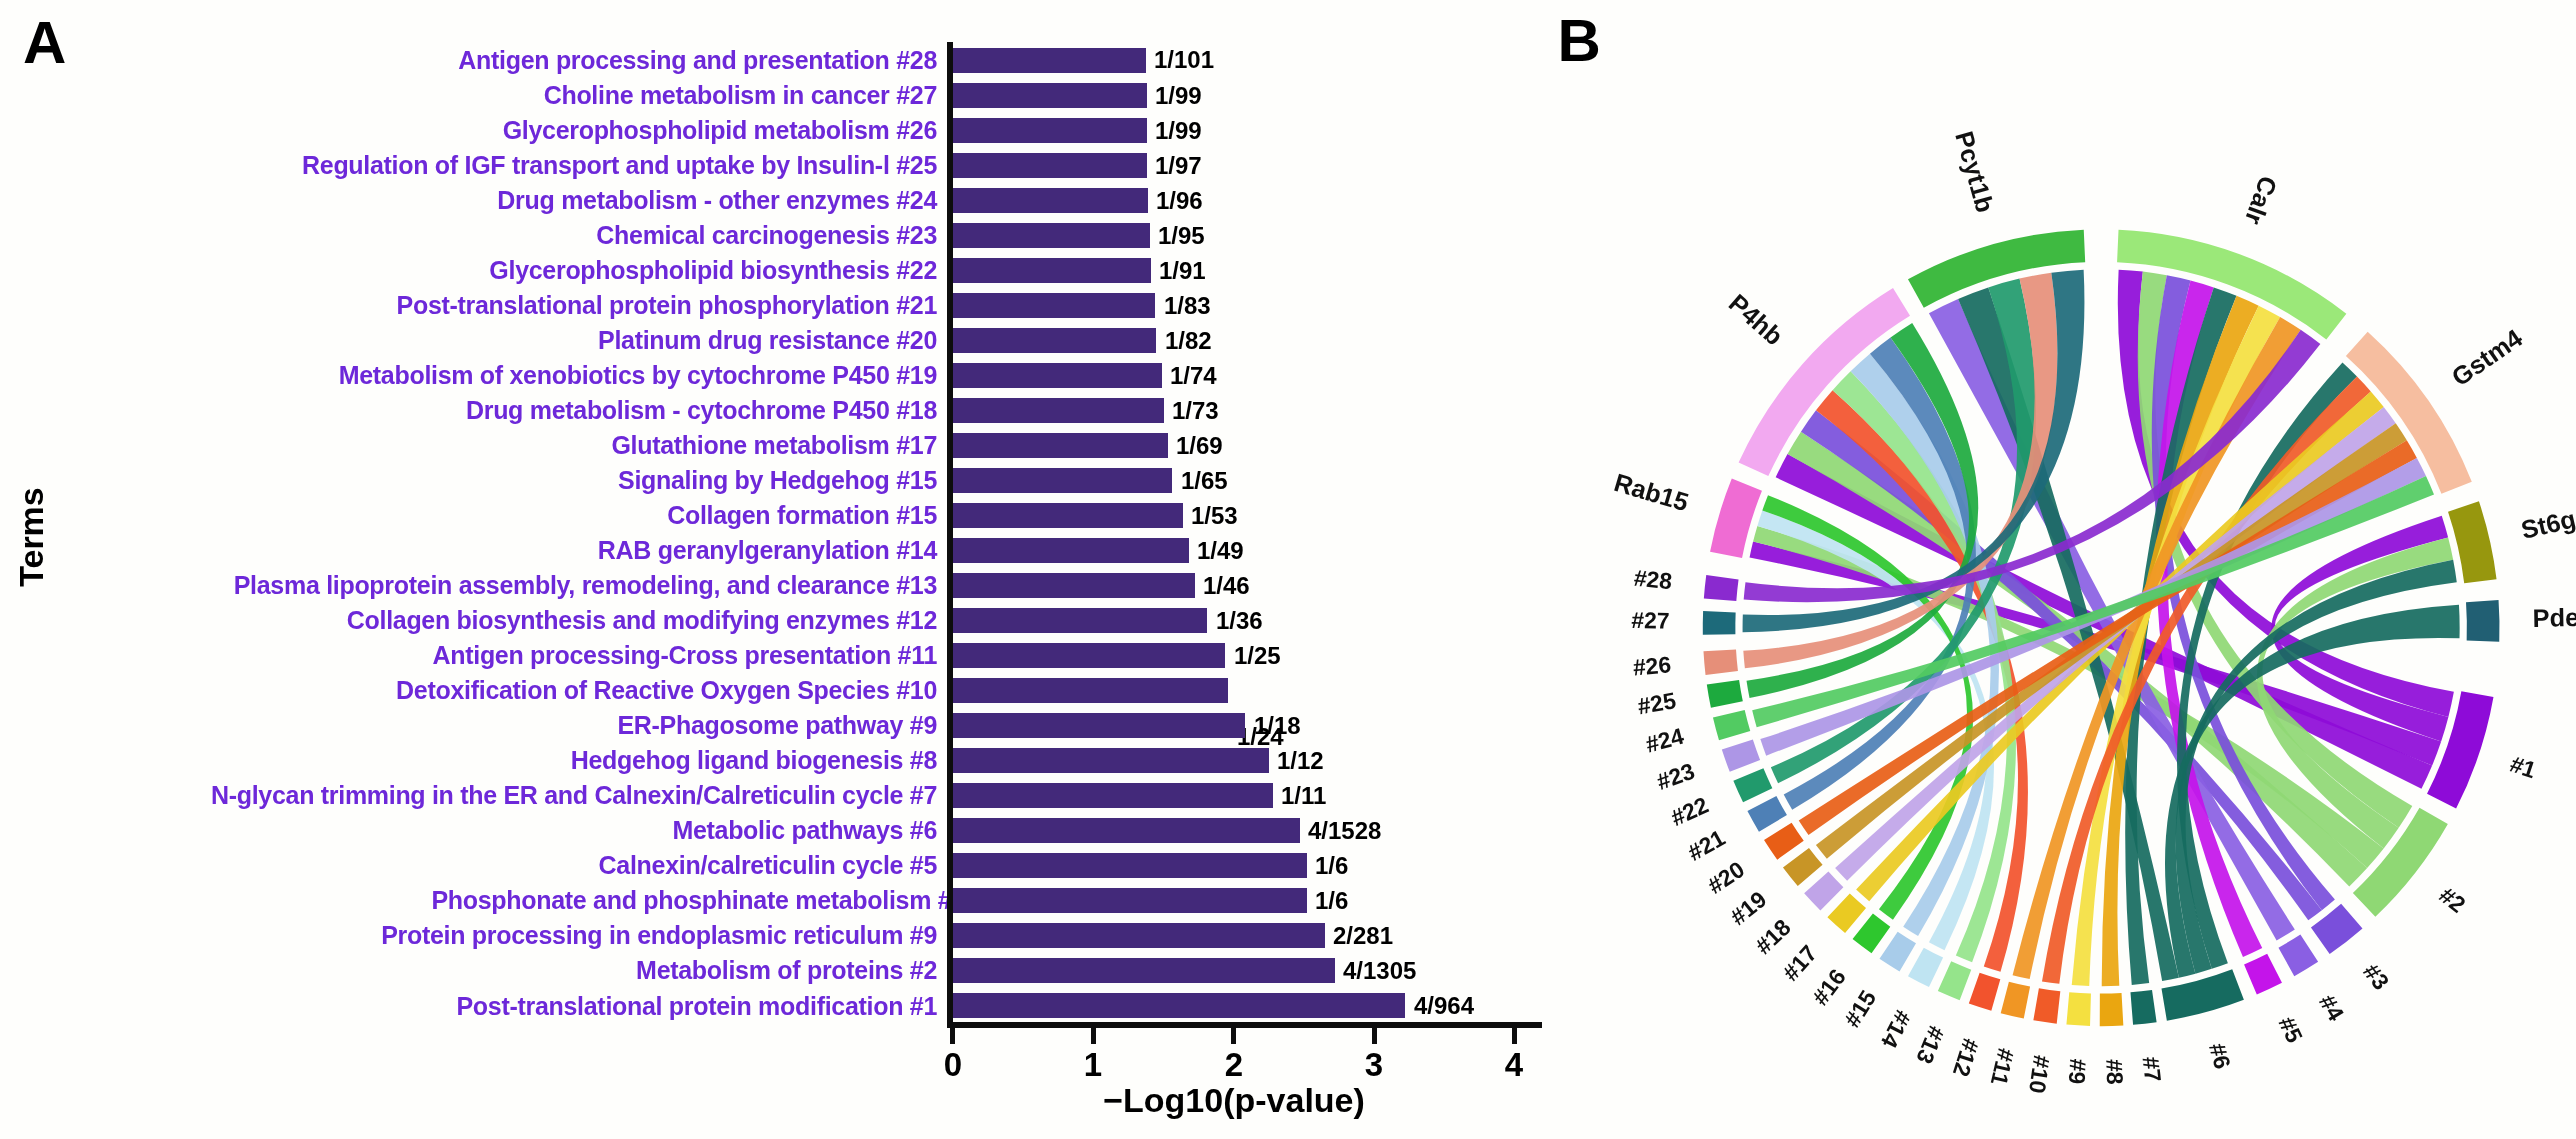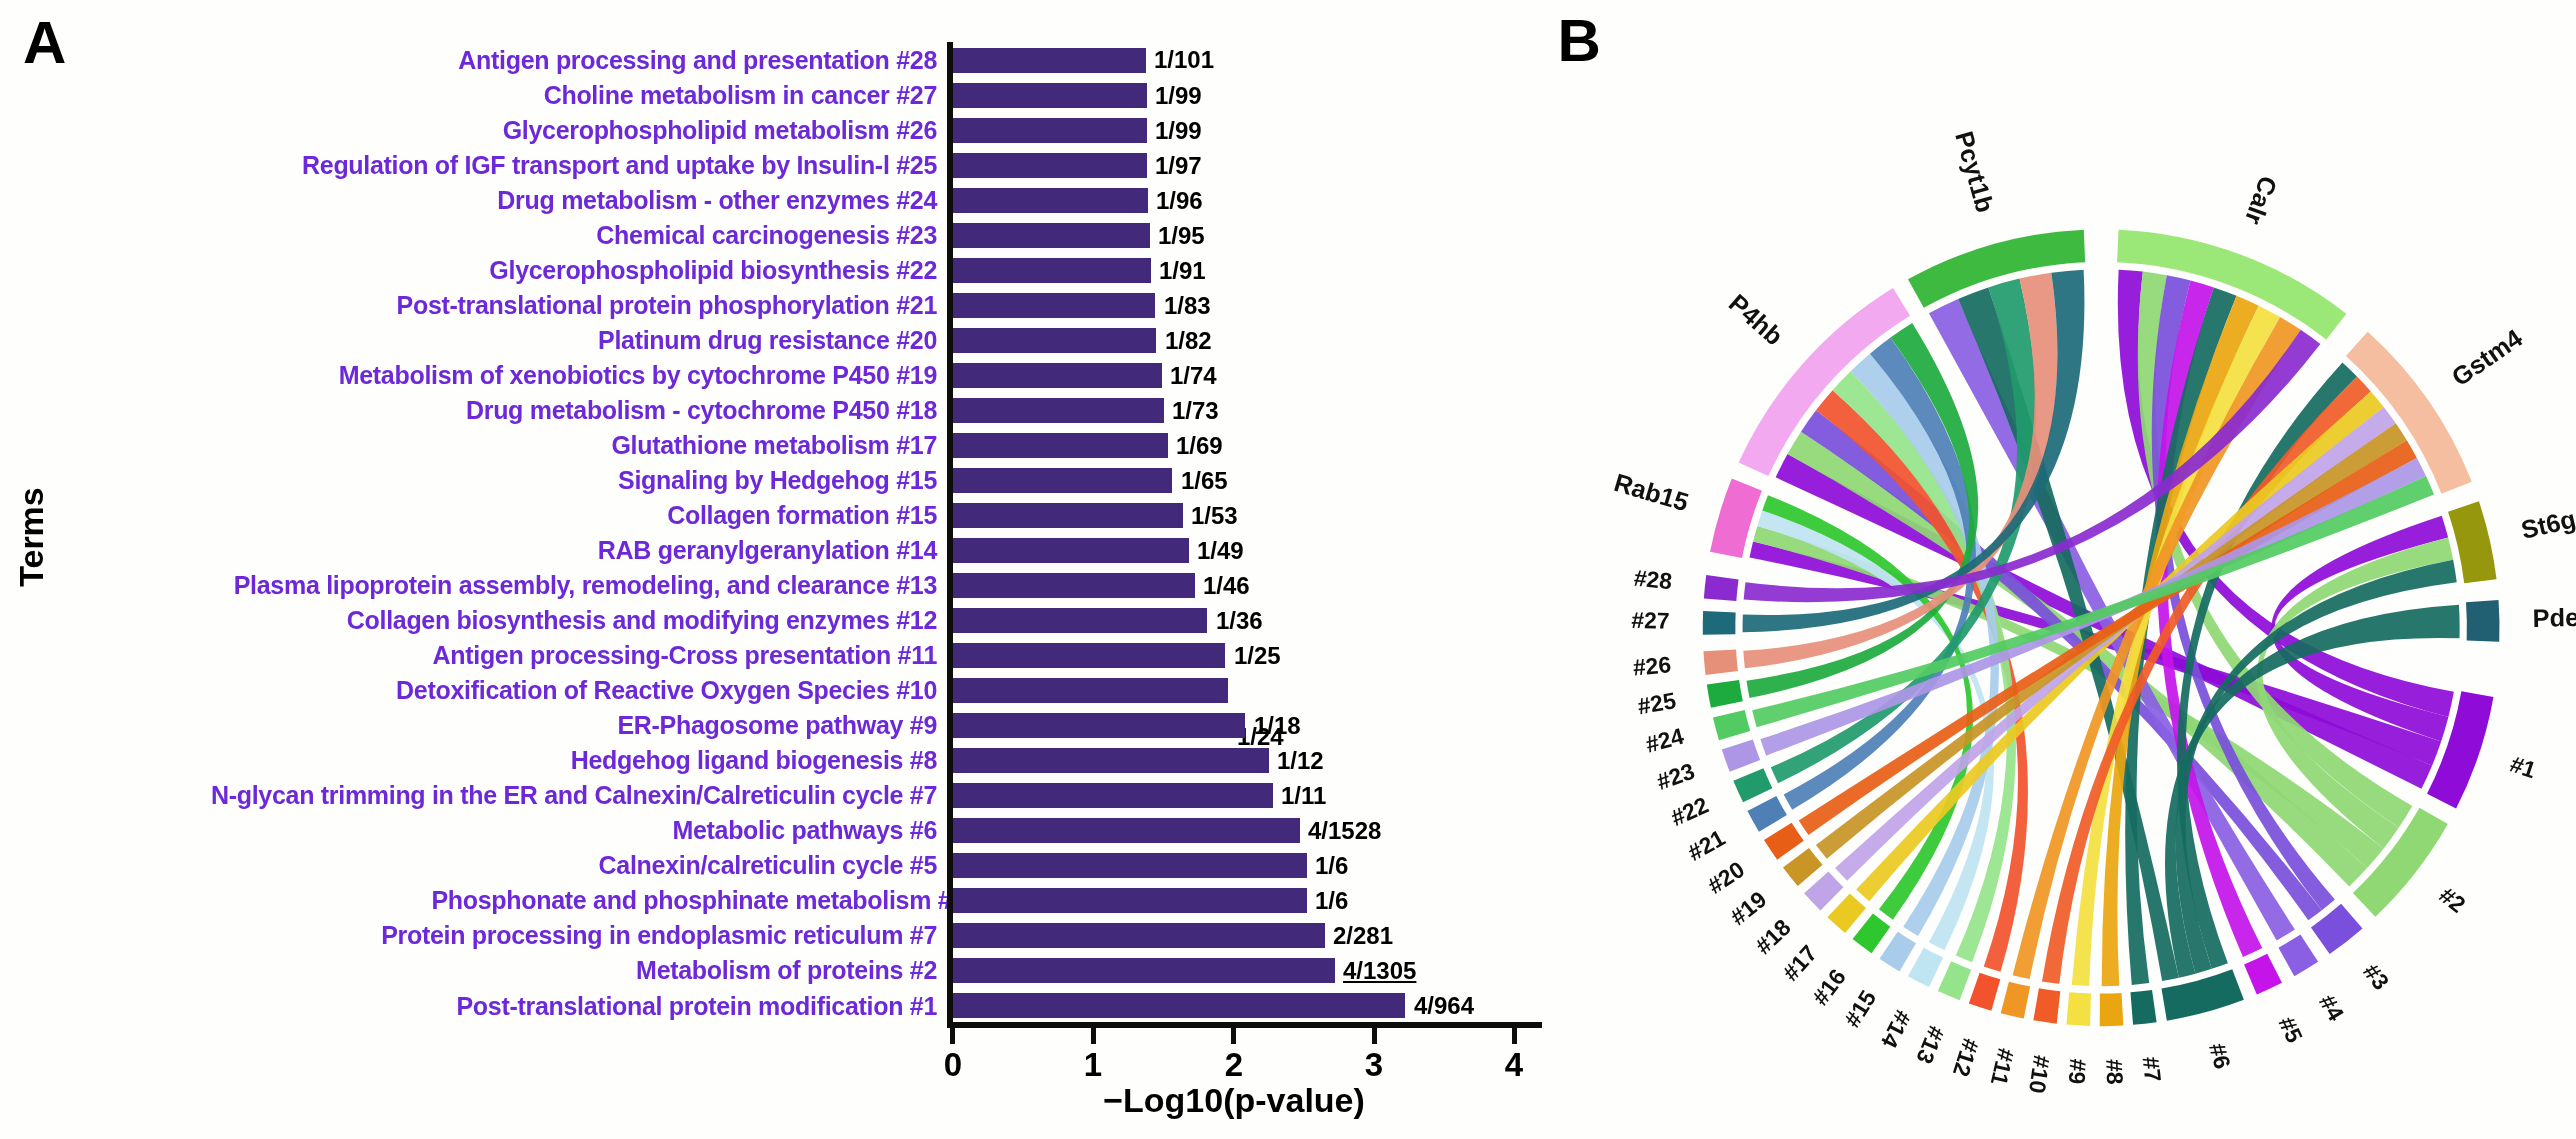--- a/index.html
+++ b/index.html
@@ -113,26 +113,26 @@
       <div class="bar-value" style="left: 1281px; top: 782px; line-height: 28px;">1/11</div>
       <div class="row-label" style="top: 816px; line-height: 29px;">Metabolic pathways #6</div>
       <div class="bar" style="left: 953px; top: 818px; width: 347px; height: 25px;"></div>
       <div class="bar-value" style="left: 1308px; top: 817px; line-height: 28px;">4/1528</div>
       <div class="row-label" style="top: 851px; line-height: 29px;">Calnexin/calreticulin cycle #5</div>
       <div class="bar" style="left: 953px; top: 853px; width: 354px; height: 25px;"></div>
       <div class="bar-value" style="left: 1315px; top: 852px; line-height: 28px;">1/6</div>
       <div class="row-label" style="top: 886px; line-height: 29px; margin-left: 28px;">Phosphonate and phosphinate metabolism #4</div>
       <div class="bar" style="left: 953px; top: 888px; width: 354px; height: 25px;"></div>
       <div class="bar-value" style="left: 1315px; top: 887px; line-height: 28px;">1/6</div>
-      <div class="row-label" style="top: 921px; line-height: 29px;">Protein processing in endoplasmic reticulum #7</div>
+      <div class="row-label" style="top: 921px; line-height: 29px;">Protein processing in endoplasmic reticulum #9</div>
       <div class="bar" style="left: 953px; top: 923px; width: 372px; height: 25px;"></div>
       <div class="bar-value" style="left: 1333px; top: 922px; line-height: 28px;">2/281</div>
       <div class="row-label" style="top: 956px; line-height: 29px;">Metabolism of proteins #2</div>
       <div class="bar" style="left: 953px; top: 958px; width: 382px; height: 25px;"></div>
-      <div class="bar-value" style="left: 1343px; top: 957px; line-height: 28px; text-decoration: underline;">4/1305</div>
+      <div class="bar-value" style="left: 1343px; top: 957px; line-height: 28px;">4/1305</div>
       <div class="row-label" style="top: 992px; line-height: 29px;">Post-translational protein modification #1</div>
       <div class="bar" style="left: 953px; top: 993px; width: 452px; height: 25px;"></div>
       <div class="bar-value" style="left: 1414px; top: 992px; line-height: 28px;">4/964</div>
     </div>
 
   <div class="axis-line" style="left:947px;top:42px;width:6px;height:985px;"></div>
   <div class="axis-line" style="left:947px;top:1022px;width:595px;height:6px;"></div>
 
   <div>
       <div class="tick-mark" style="left: 950px; top: 1028px; width: 4.8px; height: 15.7px;"></div>

